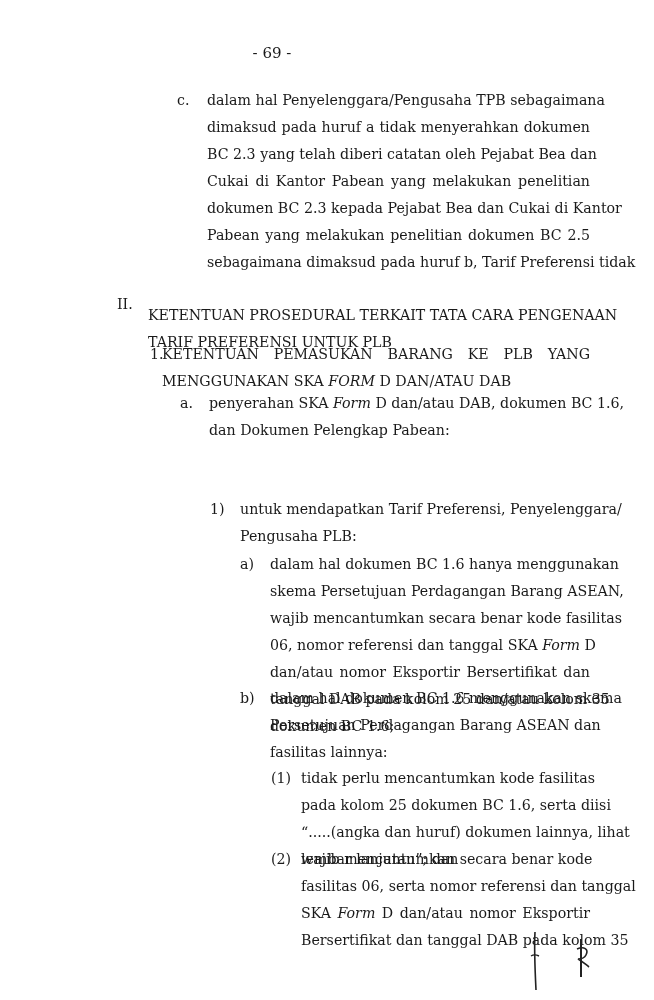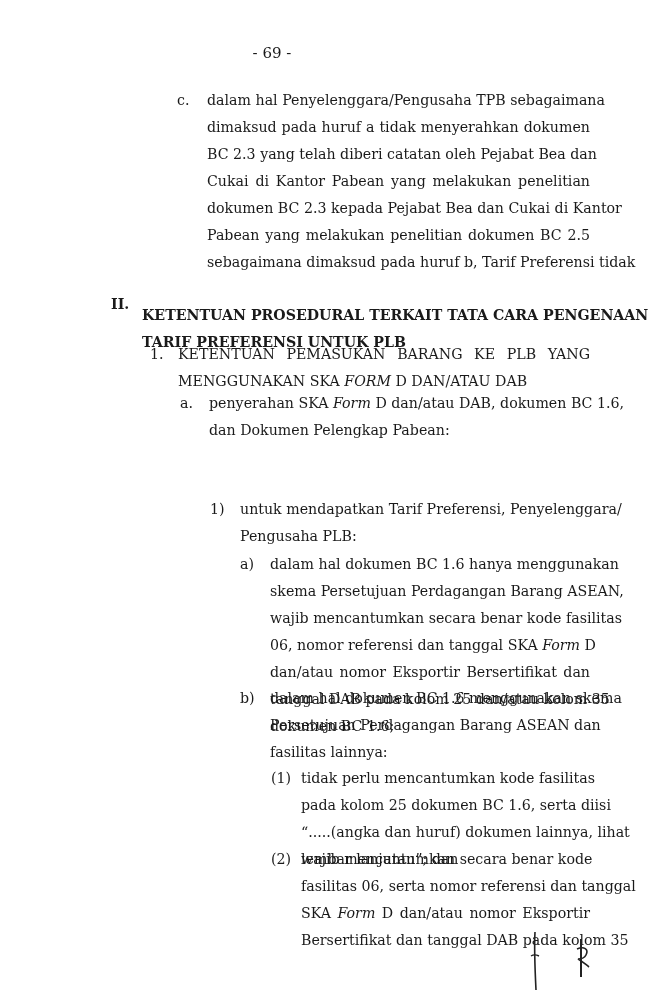--- a/index.html
+++ b/index.html
@@ -25,31 +25,31 @@
     <span class="line">dalam hal Penyelenggara/Pengusaha TPB sebagaimana</span>
     <span class="line">dimaksud pada huruf a tidak menyerahkan dokumen</span>
     <span class="line">BC 2.3 yang telah diberi catatan oleh  Pejabat Bea dan</span>
     <span class="line">Cukai di Kantor Pabean yang  melakukan penelitian</span>
     <span class="line">dokumen BC 2.3 kepada Pejabat Bea dan Cukai di Kantor</span>
     <span class="line">Pabean yang melakukan penelitian dokumen BC 2.5</span>
     <span class="line">sebagaimana dimaksud pada huruf b, Tarif Preferensi tidak</span>
   </div>
 </div>
 
-<div class="item" style="top:291px; left:111px; width:473px;font-weight:bold;">
+<div class="item" style="top:291px; left:117px; width:473px;">
   <span class="marker" style="left:0;">II.</span>
   <div style="margin-left:31px;margin-top:11px;">
     <span class="line">KETENTUAN PROSEDURAL TERKAIT TATA CARA PENGENAAN</span>
     <span class="line end">TARIF PREFERENSI UNTUK PLB</span>
   </div>
 </div>
 
 <div class="item" style="top:341px; left:150px; width:440px;">
   <span class="marker" style="left:0;">1.</span>
-  <div style="margin-left:28px;">
+  <div style="margin-left:12px;">
     <span class="line">KETENTUAN PEMASUKAN BARANG KE PLB YANG</span>
     <span class="line end"><span>MENGGUNAKAN SKA </span><i>FORM</i><span> D DAN/ATAU DAB</span></span>
   </div>
 </div>
 
 <div class="item" style="top:390px; left:180px; width:410px;">
   <span class="marker" style="left:0;">a.</span>
   <div style="margin-left:29px;">
     <span class="line"><span>penyerahan SKA </span><i>Form</i><span> D dan/atau DAB, dokumen BC 1.6,</span></span>
     <span class="line end">dan Dokumen Pelengkap Pabean:</span>

